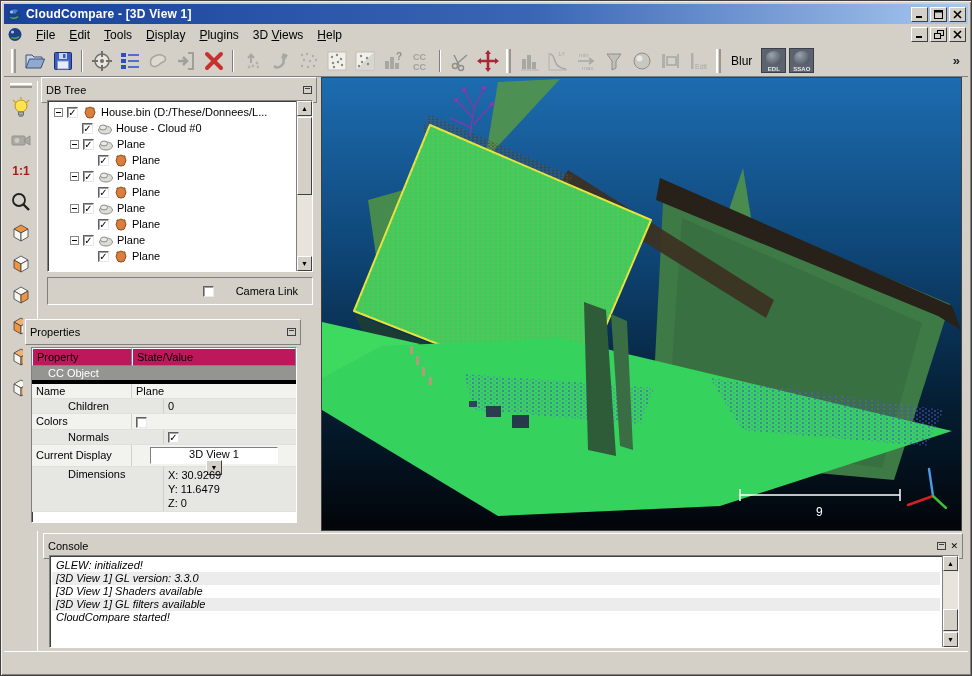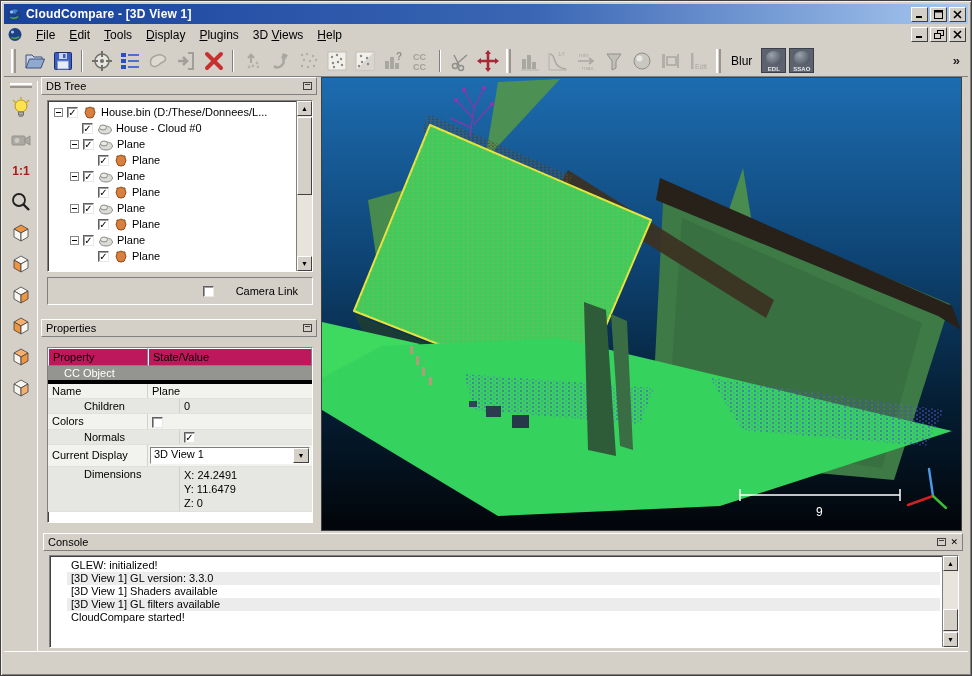--- a/index.html
+++ b/index.html
@@ -43,21 +43,21 @@
   
   .lefttb { position:absolute; left:4px; top:80px; width:33px; height:576px;
     border-right:1px solid #fff; display:flex; flex-direction:column; align-items:center; }
   .hgrip { width:22px; height:5px; border-top:2px solid #fff; border-bottom:2px solid #9a968e; margin:2px 0 8px; }
   .ltb { width:26px; height:26px; display:flex; align-items:center; justify-content:center; margin-bottom:5px; }
   .one2one { font-size:12px; font-weight:bold; color:#b01818; }
 
   
   .panel { position:absolute; background:#d4d0c8; }
   .phead { position:absolute; left:2px; right:2px; top:0; height:18px; display:flex; align-items:center;
-    font-size:11px; color:#000; padding:4px 4px; border:1px solid; border-color:#fff #808080 #808080 #fff; }
+    font-size:11px; color:#000; padding:12px 4px; border:1px solid; border-color:#fff #808080 #808080 #fff; }
   .phead .sp { margin-left:auto; display:flex; gap:4px; align-items:center;}
   .fg { width:9px; height:8px; border:1px solid #404040; position:relative; background:#d4d0c8;}
   .fg::after{ content:""; position:absolute; left:1px; top:1px; right:1px; height:1px; background:#404040;}
   .px { font-size:9px; line-height:8px; color:#000; }
 
   
   #dbtree { left:38px; top:76px; width:280px; height:238px; }
   .treebox { position:absolute; left:8px; right:6px; top:23px; height:172px; background:#fff;
      border:1px solid; border-color:#808080 #fff #fff #808080; box-shadow:inset 1px 1px 0 #404040; overflow:hidden;}
   .trow { height:16px; display:flex; align-items:center; font-size:11px; white-space:nowrap; color:#000; }
@@ -70,35 +70,35 @@
   .sb-btn { position:absolute; left:0; right:0; height:15px; background:#d4d0c8; border:1px solid;
      border-color:#fff #404040 #404040 #fff; font-size:7px; text-align:center; line-height:13px; color:#000;}
   .sb-up { top:0; } .sb-dn { bottom:0; }
   .sb-thumb { position:absolute; left:0; right:0; background:#d4d0c8; border:1px solid;
      border-color:#fff #404040 #404040 #fff; }
   .camlink { position:absolute; left:8px; right:6px; top:200px; height:28px; border:1px solid;
      border-color:#808080 #fff #fff #808080; display:flex; align-items:center; justify-content:flex-end;
      padding-right:14px; font-size:11px; gap:18px; }
 
   
-  #props { left:38px; top:318px; width:280px; height:212px; }
+  #props { left:22px; top:318px; width:280px; height:212px; }
   .ptable { position:absolute; left:8px; right:6px; top:28px; bottom:8px; background:#fff;
     border:1px solid; border-color:#808080 #fff #fff #808080; box-shadow:inset 1px 1px 0 #404040;
     font-size:11px; overflow:hidden; }
   .prow { display:flex; border-bottom:1px solid #e0e0dc; }
   .pc1 { width:100px; padding:1px 4px; flex:0 0 auto; border-right:1px solid #d0d0cc;}
   .pc2 { flex:1; padding:1px 4px; }
   .phrow { display:flex; }
   .phcell { background:#be185d; border:1px solid; border-color:#fff #808080 #808080 #fff; padding:2px 4px; font-size:11px;}
   .phcell.c1 { width:100px; flex:0 0 auto;}
   .phcell.c2 { flex:1; }
   .psection { background:#949490; color:#fff; padding:1px 16px; border-bottom:4px solid #000000;}
   .rowA { background:#f2f2ee; } .rowB { background:#e6e6e2;padding-left:32px; }
-  .combo { display:flex; align-items:flex-start; background:#fff; border:1px solid; margin:1px 0;
-      border-color:#808080 #fff #fff #808080; height:17px; }
+  .combo { display:flex; align-items:center; background:#fff; border:1px solid; margin:1px 16px;
+      border-color:#808080 #fff #fff #808080; height:17px;flex-direction:column; }
   .combo .cv { flex:1; padding:0 3px; font-size:11px; }
   .combo .cbtn { width:16px; height:15px; background:#d4d0c8; border:1px solid;
       border-color:#fff #404040 #404040 #fff; font-size:7px; text-align:center; line-height:13px;}
   .dimline { line-height:14px; }
 
   
   #console { left:38px; top:532px; width:928px; height:120px; }
   .conbox { position:absolute; left:10px; right:8px; top:22px; bottom:5px; background:#fff;
     border:1px solid; border-color:#808080 #fff #fff #808080; box-shadow:inset 1px 1px 0 #404040;
     font-size:11px; overflow:hidden; }
@@ -579,21 +579,21 @@
         <span class="pc2" style="padding:1px 2px;">
           <span class="combo">
             <span class="cv">3D View 1</span>
             <span class="cbtn">▼</span>
           </span>
         </span>
       </div>
       <div class="prow rowB">
         <span class="pc1">Dimensions</span>
         <span class="pc2">
-          <div class="dimline">X: 24.2491</div>
+          <div class="dimline">X: 30.9269</div>
           <div class="dimline">Y: 11.6479</div>
           <div class="dimline">Z: 0</div>
         </span>
       </div>
     </div>
   </div>
 
   <div id="viewport">
     <svg width="639" height="452" viewBox="0 0 639 452">
       <defs>
@@ -664,21 +664,21 @@
 
   <div class="panel" id="console">
     <div class="phead" style="left:4px;right:4px;">
       <span>Console</span>
       <span class="sp">
         <span class="fg"></span>
         <span class="px">✕</span>
       </span>
     </div>
     <div class="conbox">
-      <div style="padding:3px 18px 0 17px;">
+      <div style="padding:3px 18px 0 2px;font-style:italic;">
         <div class="crow crowA">GLEW: initialized!</div>
         <div class="crow crowB">[3D View 1] GL version: 3.3.0</div>
         <div class="crow crowA">[3D View 1] Shaders available</div>
         <div class="crow crowB">[3D View 1] GL filters available</div>
         <div class="crow crowA">CloudCompare started!</div>
       </div>
       <div class="sbar">
         <div class="sb-btn sb-up">▲</div>
         <div class="sb-thumb" style="bottom:16px; height:22px;"></div>
         <div class="sb-btn sb-dn">▼</div>

